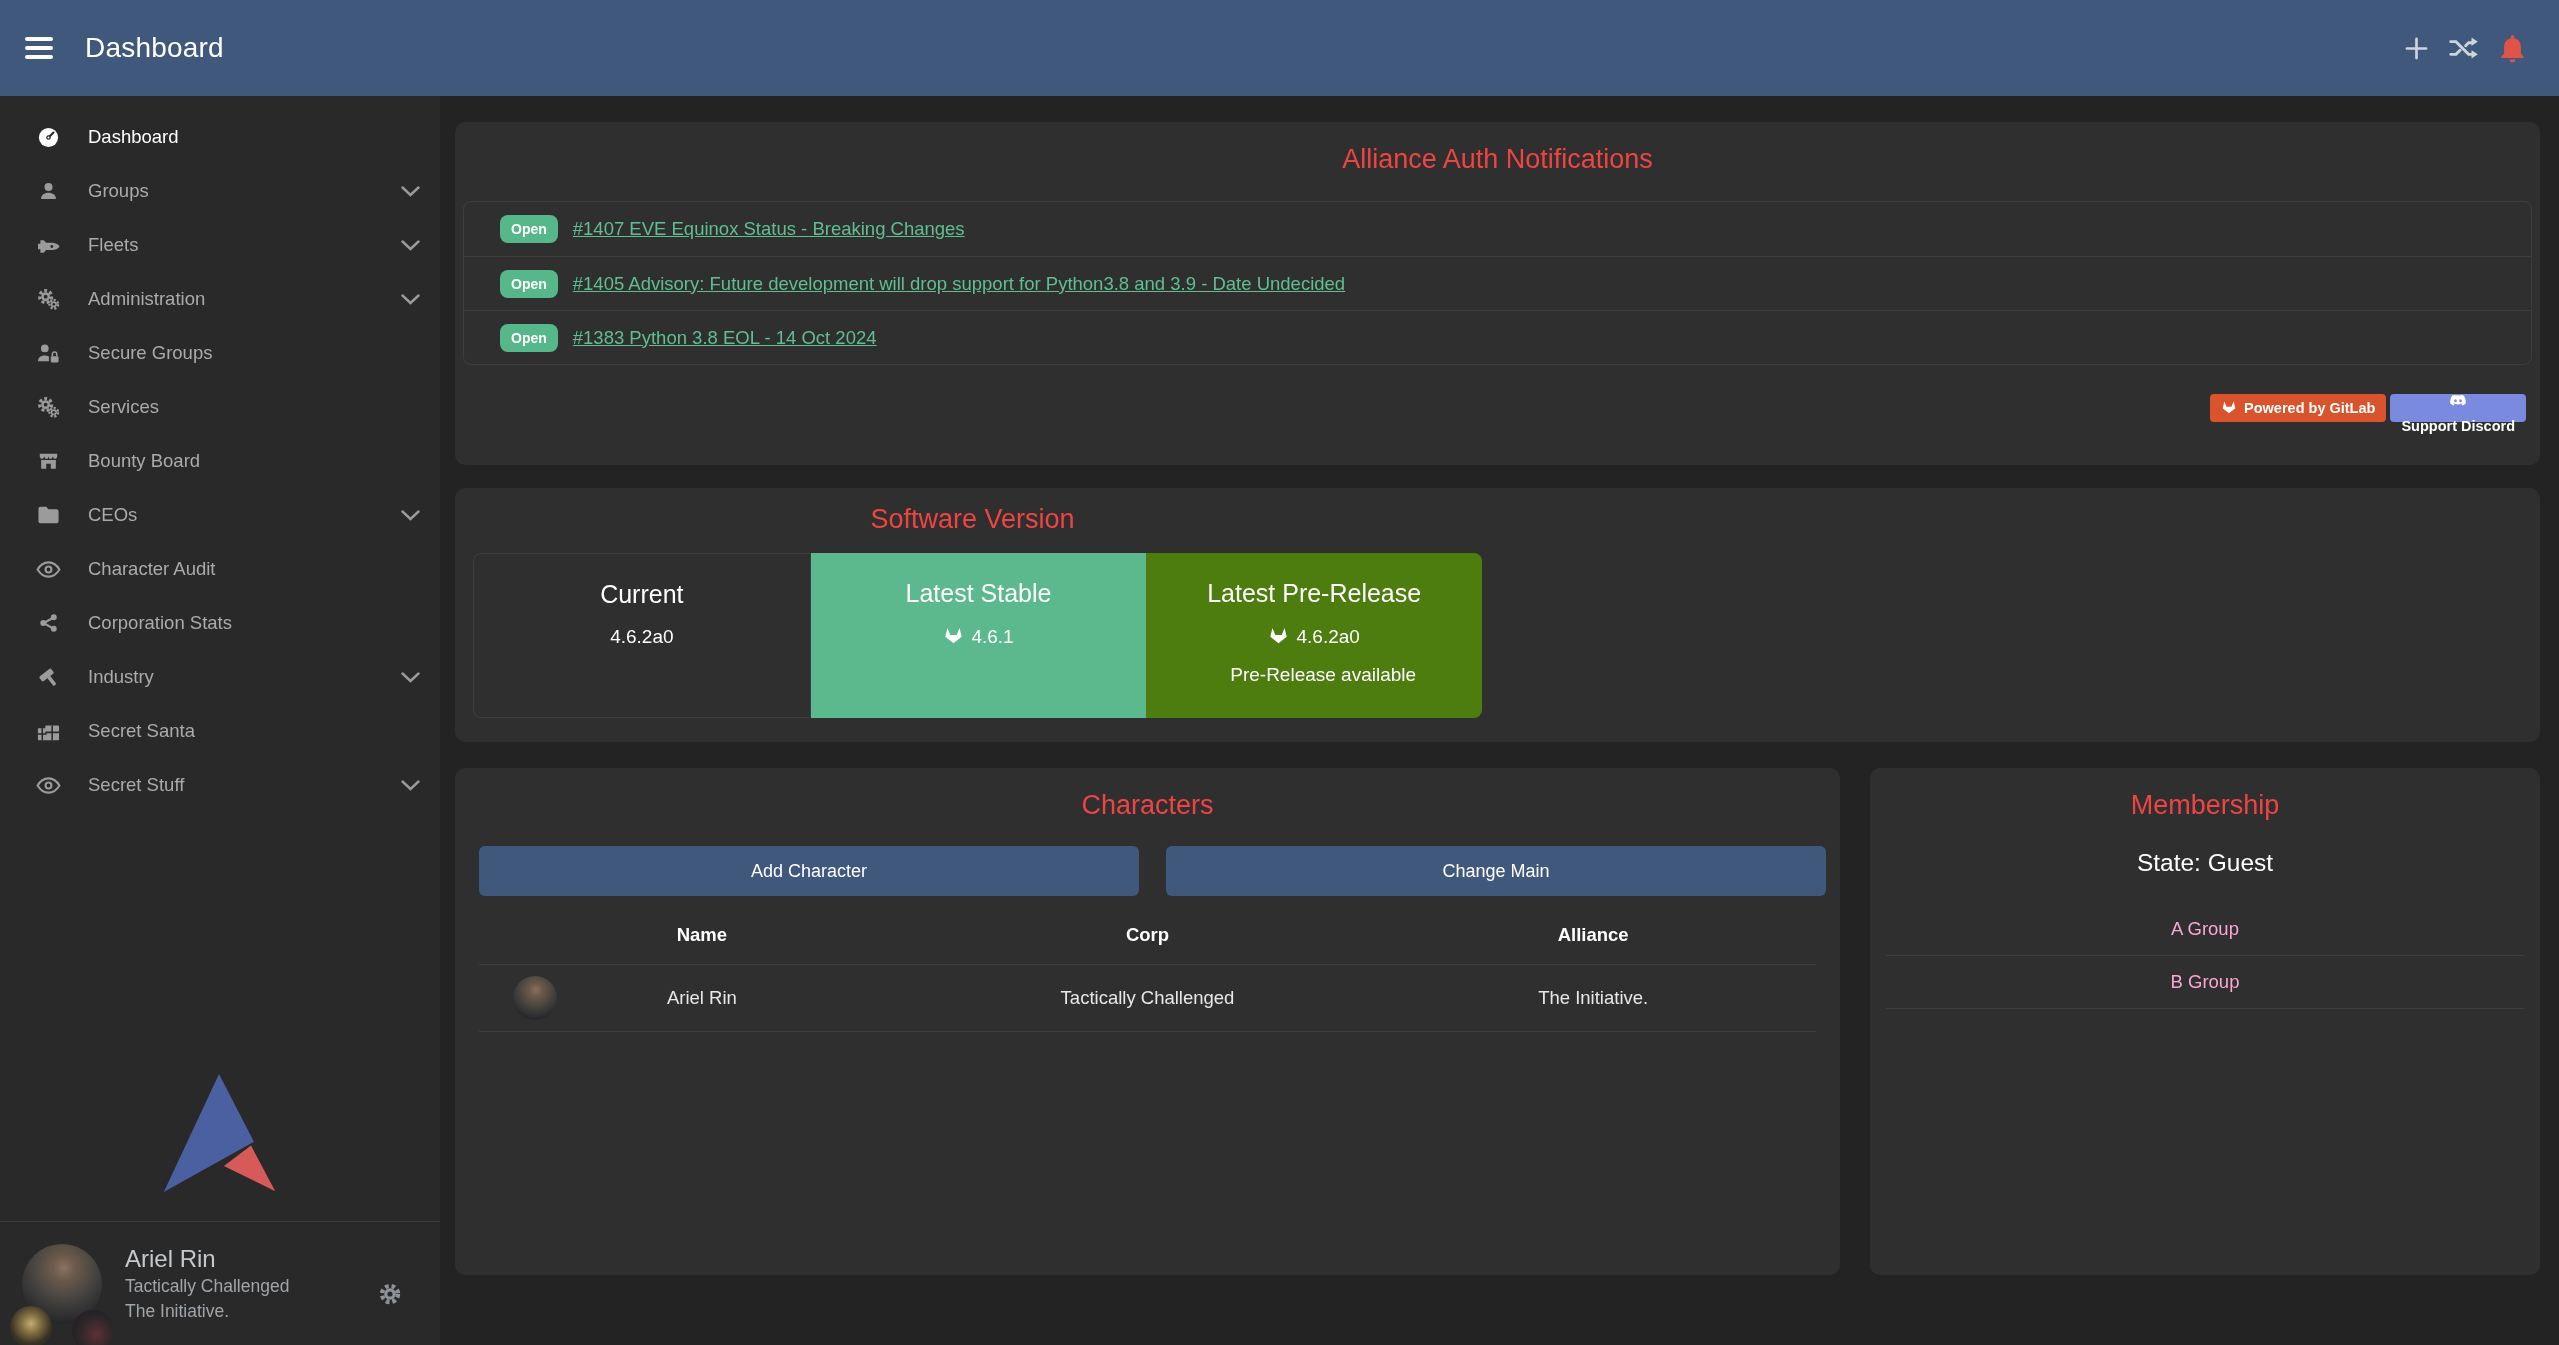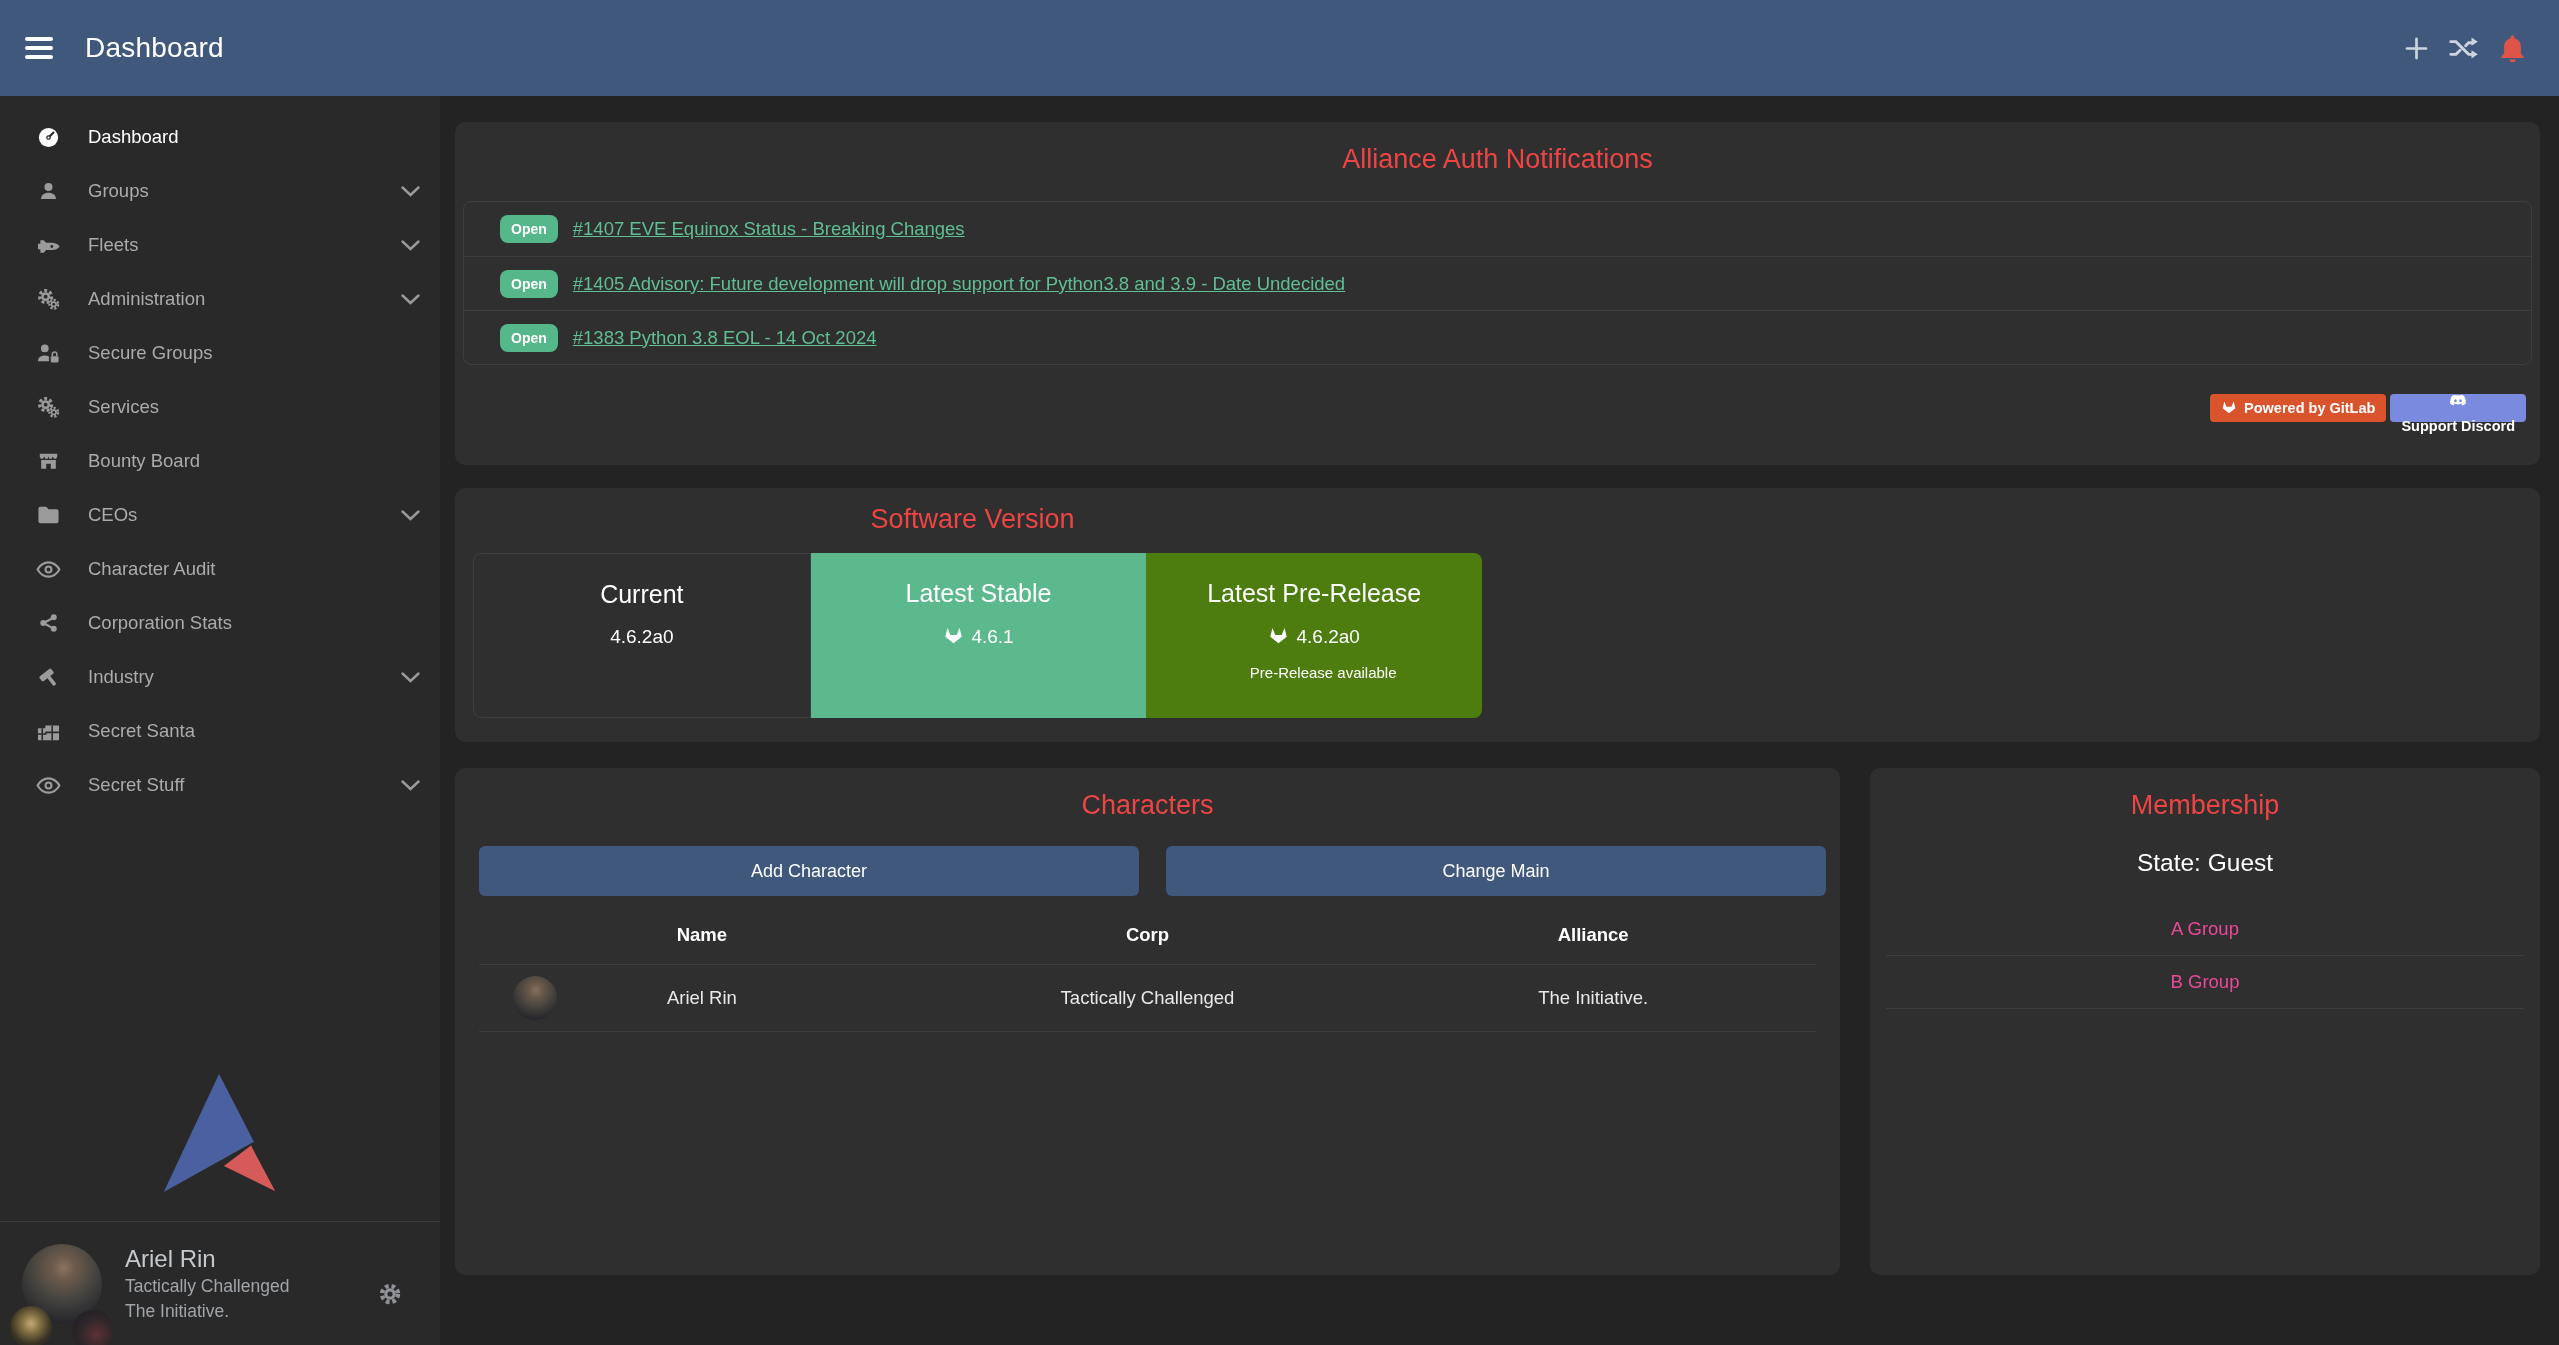--- a/index.html
+++ b/index.html
@@ -72,21 +72,21 @@
   .panel-row2{height:254px;display:flex;margin-bottom:26px;}
   .sv-col{width:1035px;flex-shrink:0;}
   .sv-title{margin-top:16px;}
   .sv-boxes{display:flex;margin:18px 8px 0 18px;height:165px;}
   .sv-box{flex:1;text-align:center;color:#fff;box-sizing:border-box;}
   .sv-box.current{border:1px solid #3e3e3e;border-radius:8px 0 0 8px;}
   .sv-box.stable{background:#5cb98e;}
   .sv-box.pre{background:#4d7c0f;border-radius:0 8px 8px 0;}
   .sv-heading{margin-top:26px;font-size:25px;font-weight:500;}
   .sv-version{margin-top:17px;font-size:19px;display:flex;justify-content:center;align-items:center;gap:7px;}
-  .sv-note{margin-top:15px;font-size:15px;padding-left:18px;}
+  .sv-note{margin-top:15px;font-size:19px;padding-left:18px;}
   .tq-col{flex:1;padding:0 15px 0 27px;box-sizing:border-box;}
   .tq-title{margin-top:16px;}
   .tq-status{margin-top:21px;font-size:18.5px;color:#ececec;}
   .tq-bar{margin-top:30px;height:28px;background:#4a4a4a;border-radius:8px;overflow:hidden;}
   .tq-fill{height:100%;background:#5d95d9;}
   .tq-queue{margin-top:9px;font-size:18.5px;color:#ececec;}
 
   
   .row3{display:flex;gap:30px;}
   .panel-characters{width:1385px;height:507px;flex-shrink:0;position:relative;}
@@ -100,21 +100,21 @@
   .ch-row{display:flex;align-items:center;height:66px;border-bottom:1px solid #3e3e3e;position:relative;}
   .ch-td{flex:1;text-align:center;font-size:18.5px;color:#e8e8e8;}
   .ch-avatar{position:absolute;left:34px;top:11px;width:44px;height:44px;border-radius:50%;
     background:radial-gradient(circle at 52% 32%,#87705e 0%,#6b5949 18%,#47443f 45%,#24252a 80%);}
 
   .panel-membership{flex:1;height:507px;}
   .mb-title{padding-top:22px;}
   .mb-state{margin-top:28px;text-align:center;font-size:24.5px;color:#ffffff;}
   .mb-list{margin:26px 16px 0 16px;}
   .mb-row{height:52px;display:flex;align-items:center;justify-content:center;
-    border-bottom:1px solid #3e3e3e;font-size:18.5px;color:#ec4899;}
+    border-bottom:1px solid #3e3e3e;font-size:18.5px;color:#f9a8d4;}
 </style>
 </head>
 <body>
 
 <header class="topbar">
   <div class="hamburger">
       <span></span>
       <span></span>
       <span></span>
     </div>

